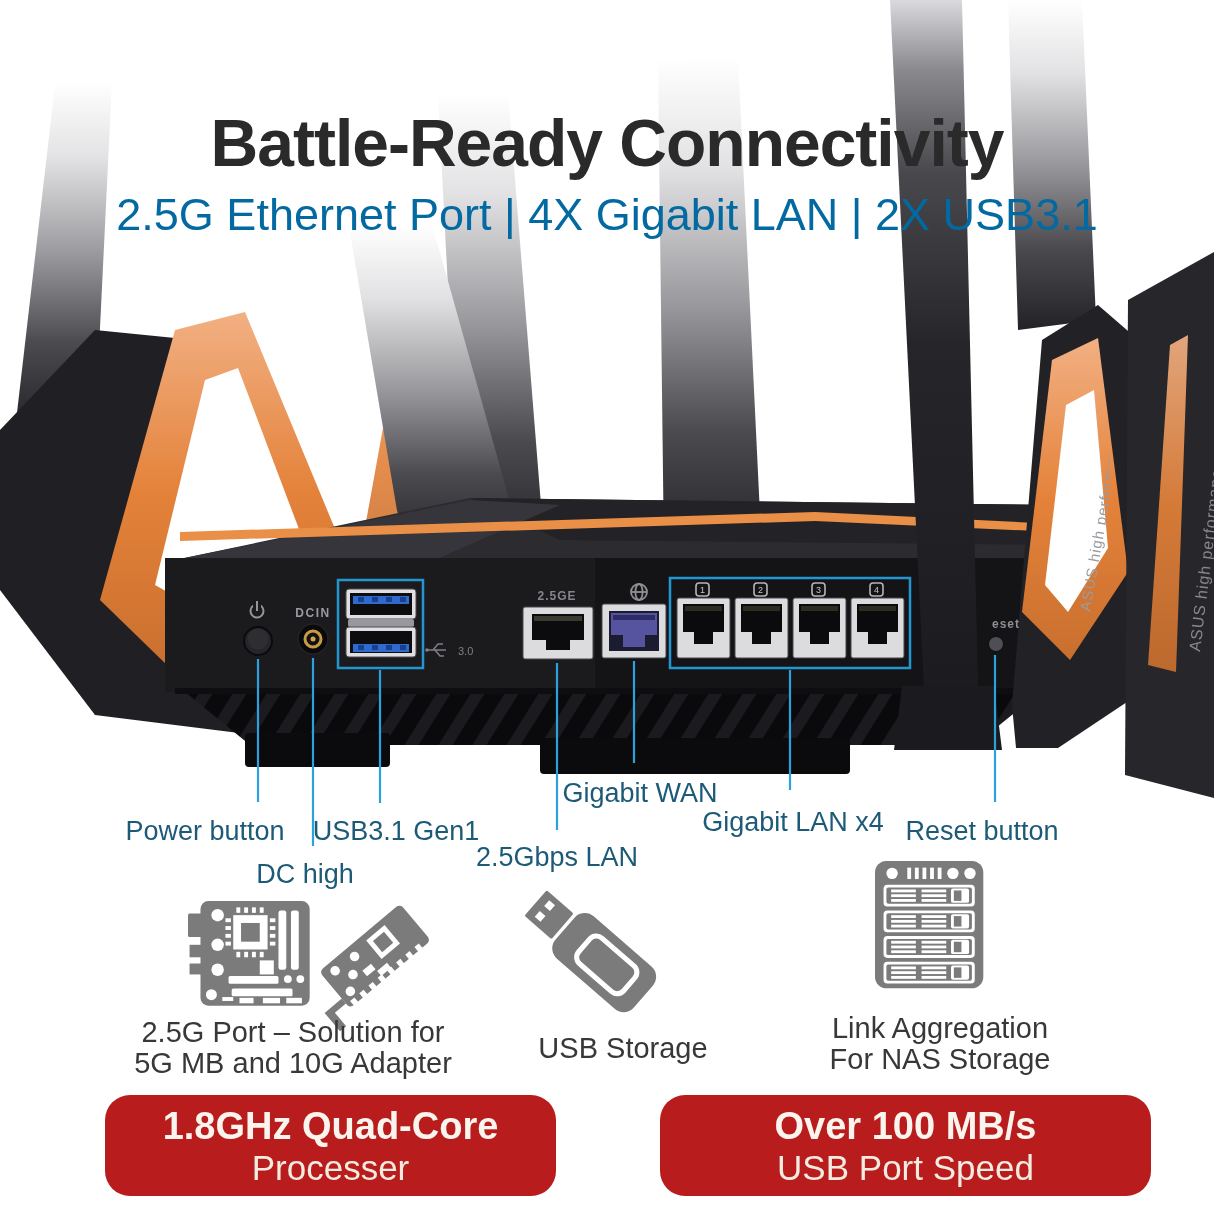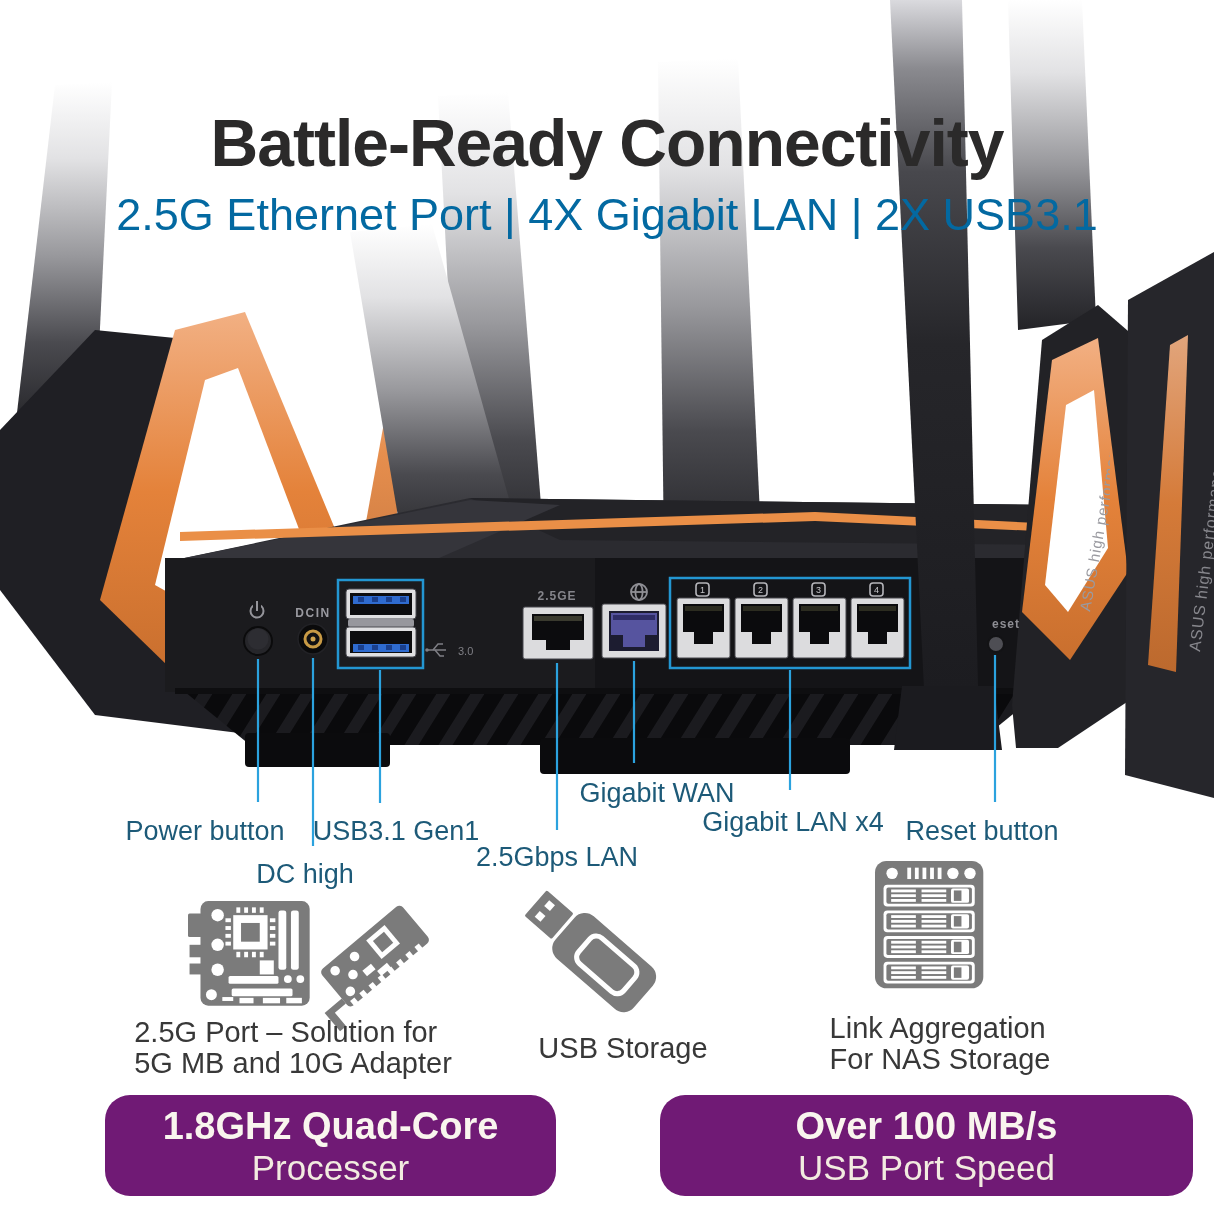--- a/index.html
+++ b/index.html
@@ -17,24 +17,24 @@
   .page-subtitle{
     position:absolute;left:607px;top:180px;transform:translateX(-50%);
     font-size:45px;color:#0369a1;white-space:nowrap;
   }
   .callout{
     position:absolute;transform:translateX(-50%);
     font-size:27px;color:#1d5a78;white-space:nowrap;line-height:1.1;
   }
   .caption{
     position:absolute;transform:translateX(-50%);
-    font-size:29px;color:#383838;line-height:31px;white-space:nowrap;
+    font-size:29px;color:#383838;text-align:center;line-height:31px;white-space:nowrap;
   }
   .banner{
-    position:absolute;background:#701a75;border-radius:25px;
+    position:absolute;background:#b91c1c;border-radius:25px;
     display:flex;flex-direction:column;align-items:center;justify-content:center;
     text-align:center;
   }
   .banner .l1{font-size:38px;font-weight:bold;color:#f9f5ee;line-height:44px;}
   .banner .l2{font-size:35px;color:#f2ebe0;line-height:40px;}
 </style>
 </head>
 <body>
 
 <svg id="router-svg" width="1214" height="1214" viewBox="0 0 1214 1214">
@@ -362,37 +362,37 @@
 </svg>
 
 <div class="txt-layer">
   <div class="page-title">Battle-Ready Connectivity</div>
   <div class="page-subtitle">2.5G Ethernet Port | 4X Gigabit LAN | 2X USB3.1</div>
 
   <div class="callout" style="left:205px;top:808px;">Power button</div>
   <div class="callout" style="left:305px;top:851px;">DC high</div>
   <div class="callout" style="left:396px;top:808px;">USB3.1 Gen1</div>
   <div class="callout" style="left:557px;top:834px;">2.5Gbps LAN</div>
-  <div class="callout" style="left:640px;top:770px;margin-left:17px;">Gigabit WAN</div>
+  <div class="callout" style="left:640px;top:770px;">Gigabit WAN</div>
   <div class="callout" style="left:793px;top:799px;">Gigabit LAN x4</div>
   <div class="callout" style="left:982px;top:808px;">Reset button</div>
 
   <div class="caption" style="left:293px;top:1008px;">
     <div>2.5G Port – Solution for</div>
     <div>5G MB and 10G Adapter</div>
   </div>
   <div class="caption" style="left:623px;top:1024px;">
     <div>USB Storage</div>
   </div>
   <div class="caption" style="left:940px;top:1004px;">
     <div>Link Aggregation</div>
     <div>For NAS Storage</div>
   </div>
 
   <div class="banner" style="left:105px;top:1086px;width:451px;height:101px;">
     <div class="l1">1.8GHz Quad-Core</div>
     <div class="l2">Processer</div>
   </div>
-  <div class="banner" style="left:660px;top:1086px;width:533px;height:101px;">
+  <div class="banner" style="left:660px;top:1086px;width:491px;height:101px;">
     <div class="l1">Over 100 MB/s</div>
     <div class="l2">USB Port Speed</div>
   </div>
 </div>
 
 </body></html>

